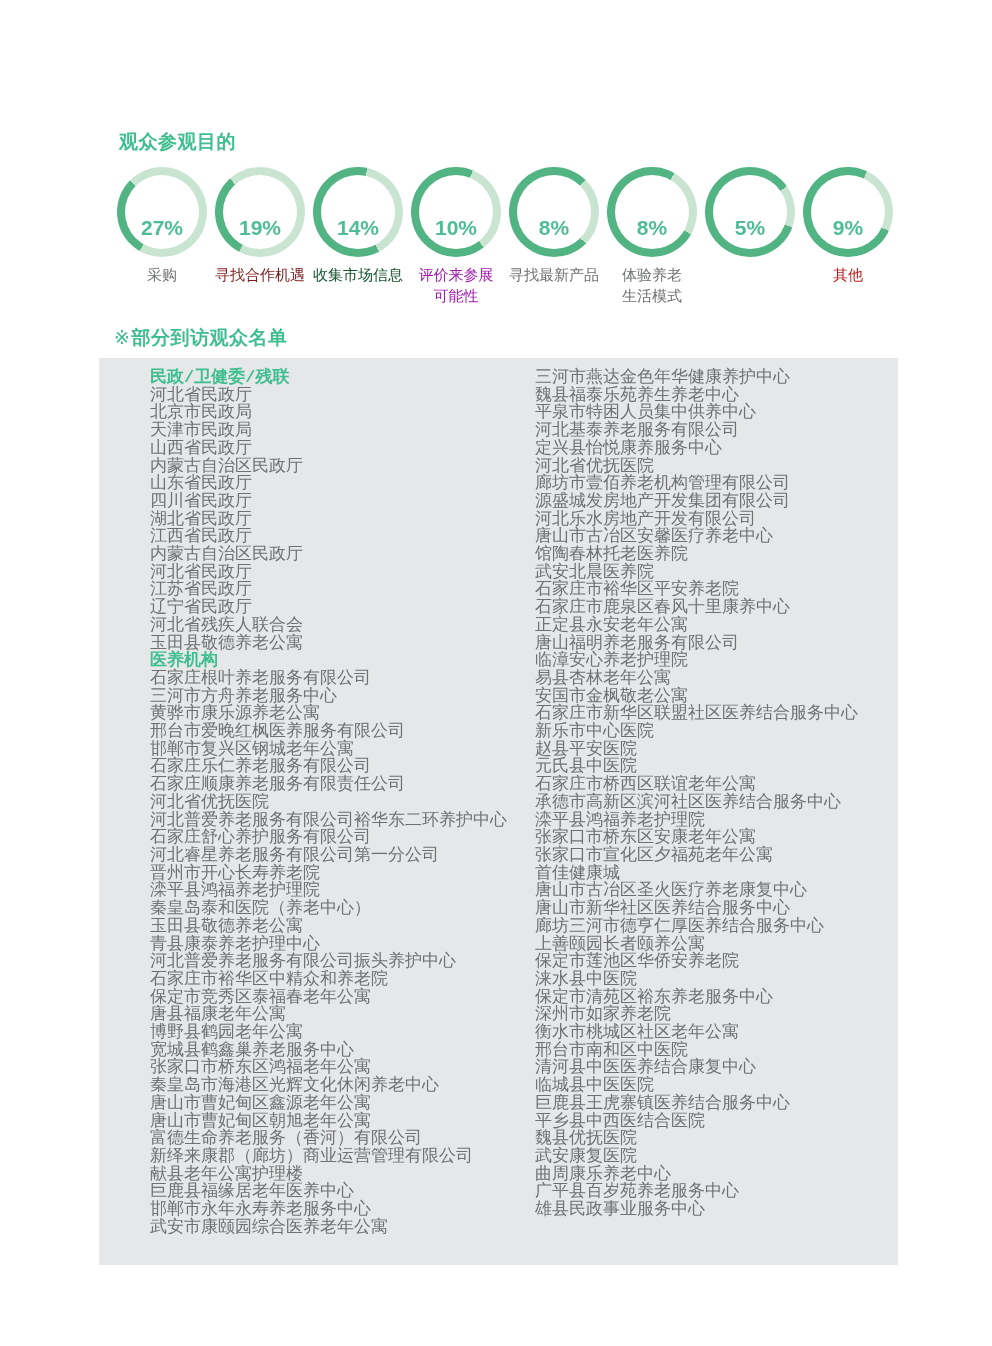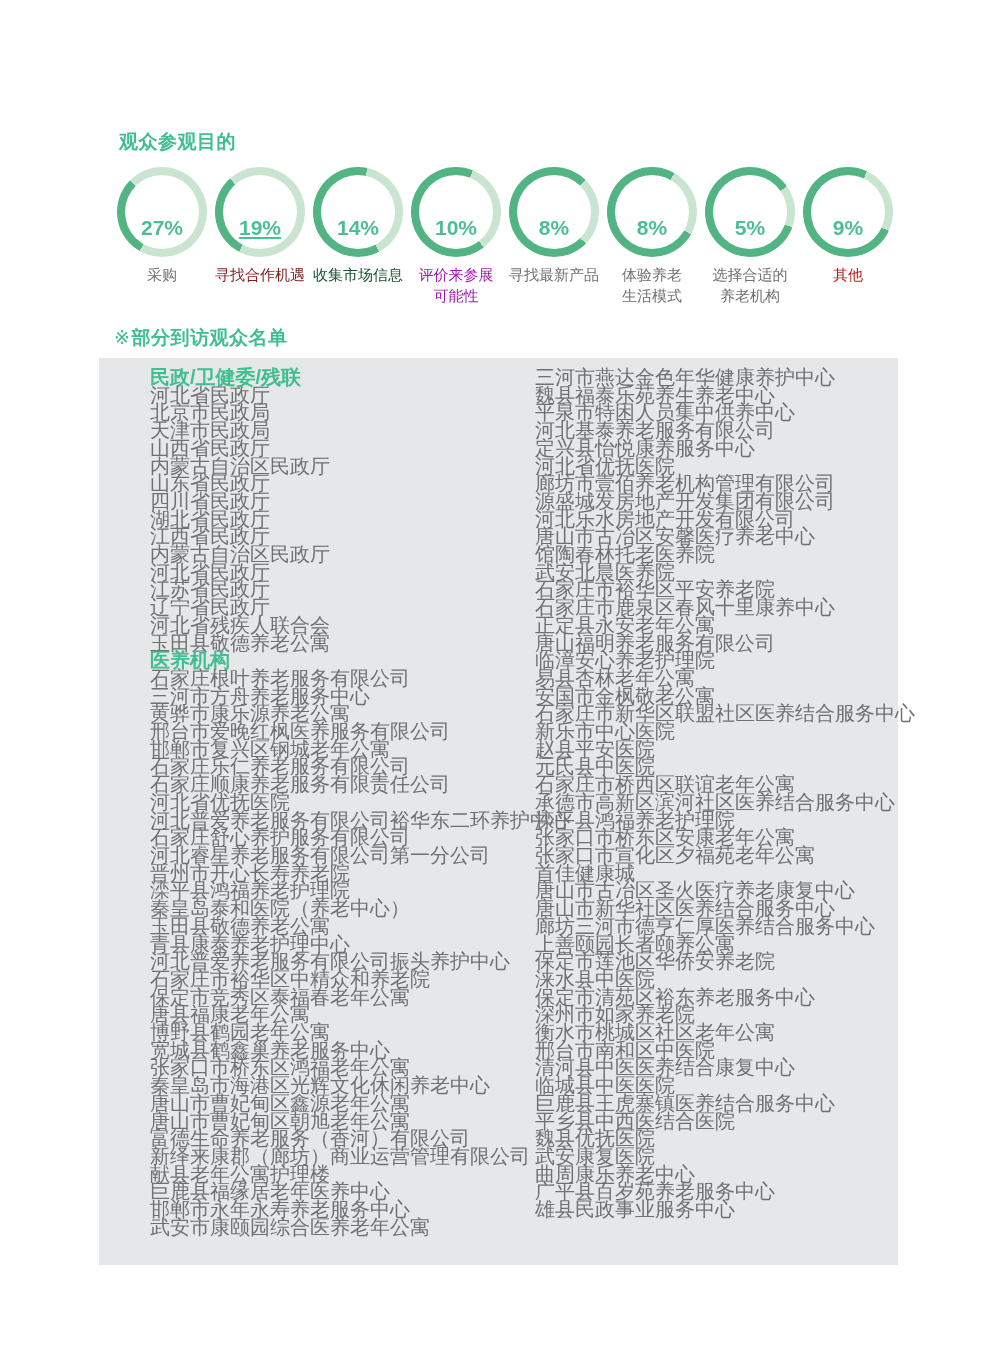--- a/index.html
+++ b/index.html
@@ -20,21 +20,21 @@
   .donut-cell{width:90px;display:flex;flex-direction:column;align-items:center;}
   .ring{width:90px;height:90px;border-radius:50%;position:relative;flex:0 0 auto;}
   .hole{position:absolute;inset:8px;border-radius:50%;background:#ffffff;
         display:flex;align-items:center;justify-content:center;}
   .pct{font-size:21px;font-weight:600;color:#4DBE93;margin-top:32px;}
   .donut-label{margin-top:7px;width:170px;margin-left:-40px;margin-right:-40px;
                text-align:center;font-size:15px;line-height:21px;color:#6E7072;}
   .donut-label .line{white-space:nowrap;}
   
   .panel{position:absolute;left:99px;top:358px;width:799px;height:907px;}
-  .col{position:absolute;top:11px;font-size:20px;line-height:17.7px;color:#6E7072;}
+  .col{position:absolute;top:11px;font-size:17px;line-height:17.7px;color:#6E7072;font-family:Liberation Mono, monospace;}
   .col-left{left:51px;}
   .col-right{left:436px;}
   .col .heading{color:#3FBE90;font-weight:bold;}
   .col .item{white-space:nowrap;}
 </style>
 </head>
 <body>
 
 <h1 class="sec-title sec1-title">观众参观目的</h1>
 
@@ -45,21 +45,21 @@
           <span class="pct" style="color: rgb(77, 190, 147);">27%</span>
         </div>
       </div>
       <div class="donut-label" style="color: rgb(110, 112, 114);">
         <div class="line">采购</div>
       </div>
     </div>
     <div class="donut-cell">
       <div class="ring" style="background: conic-gradient(from 208deg, rgb(82, 179, 131) 0deg, rgb(82, 179, 131) 110deg, rgb(201, 228, 209) 110deg, rgb(201, 228, 209) 360deg);">
         <div class="hole">
-          <span class="pct" style="color: rgb(77, 190, 147); text-decoration: underline;">19%</span>
+          <span class="pct" style="color: rgb(77, 190, 147);">19%</span>
         </div>
       </div>
       <div class="donut-label" style="color: #7f1d1d;">
         <div class="line">寻找合作机遇</div>
       </div>
     </div>
     <div class="donut-cell">
       <div class="ring" style="background: conic-gradient(from 152deg, rgb(82, 179, 131) 0deg, rgb(82, 179, 131) 220deg, rgb(201, 228, 209) 220deg, rgb(201, 228, 209) 360deg);">
         <div class="hole">
           <span class="pct" style="color: rgb(77, 190, 147);">14%</span>
@@ -99,24 +99,20 @@
       <div class="donut-label" style="color: rgb(110, 112, 114);">
         <div class="line">体验养老</div>
         <div class="line">生活模式</div>
       </div>
     </div>
     <div class="donut-cell">
       <div class="ring" style="background: conic-gradient(from 110deg, rgb(82, 179, 131) 0deg, rgb(82, 179, 131) 305deg, rgb(201, 228, 209) 305deg, rgb(201, 228, 209) 360deg);">
         <div class="hole">
           <span class="pct" style="color: rgb(77, 190, 147);">5%</span>
         </div>
-      </div>
-      <div class="donut-label" style="color: rgb(110, 112, 114);">
-        <div class="line">选择合适的</div>
-        <div class="line">养老机构</div>
       </div>
     </div>
     <div class="donut-cell">
       <div class="ring" style="background: conic-gradient(from 115deg, rgb(82, 179, 131) 0deg, rgb(82, 179, 131) 270deg, rgb(201, 228, 209) 270deg, rgb(201, 228, 209) 360deg);">
         <div class="hole">
           <span class="pct" style="color: rgb(77, 190, 147);">9%</span>
         </div>
       </div>
       <div class="donut-label" style="color: #b91c1c;">
         <div class="line">其他</div>

